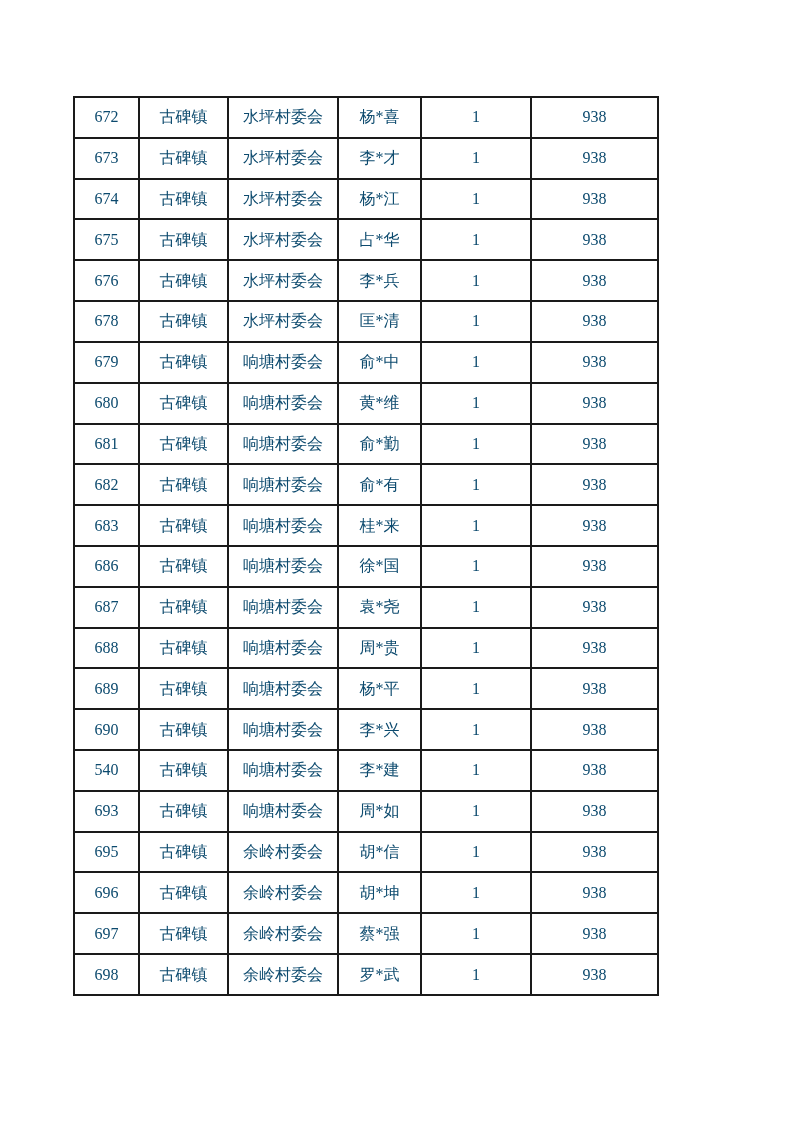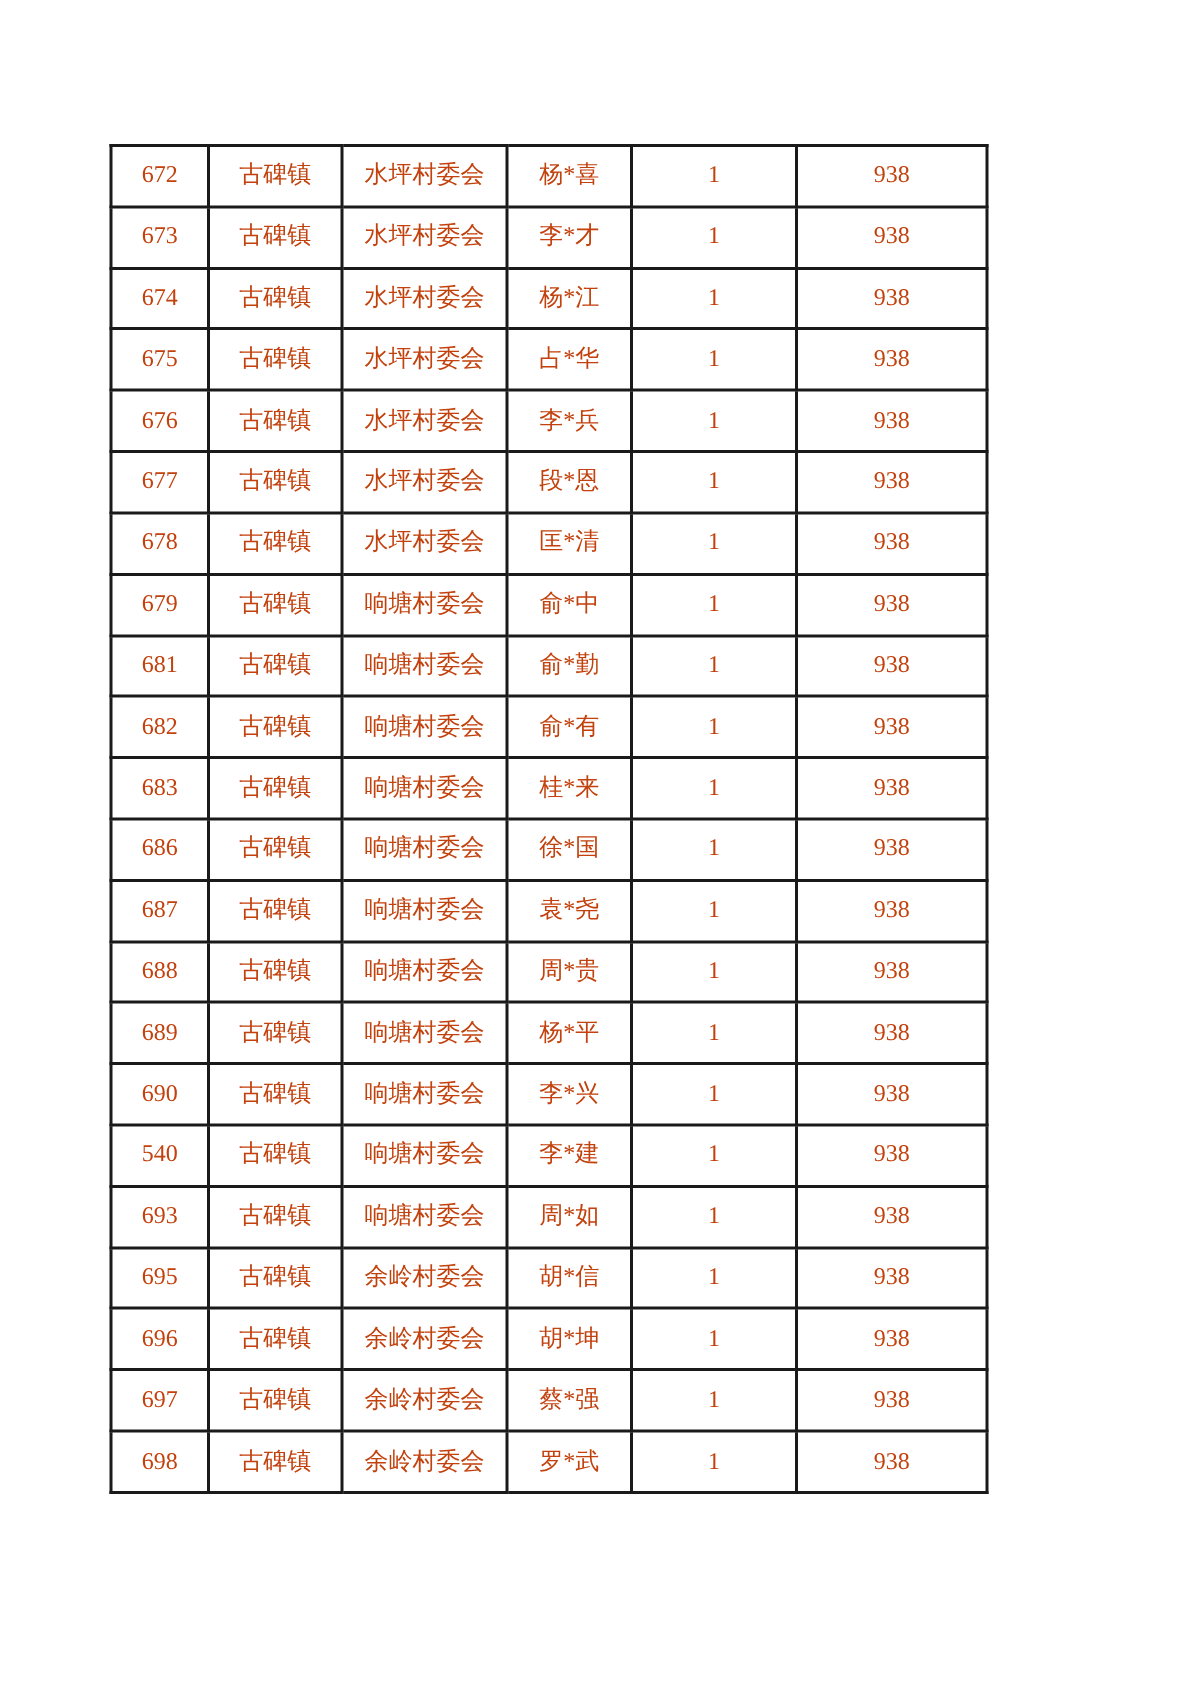--- a/index.html
+++ b/index.html
@@ -5,21 +5,21 @@
   * { margin: 0; padding: 0; box-sizing: border-box; }
   html, body { background: #e8e8e8; }
   .page {
     position: relative;
     width: 793px;
     height: 1122px;
     background: #ffffff;
     margin: 0 auto;
     overflow: hidden;
     font-family: "Liberation Serif", "DejaVu Serif", serif;
-    color: #c2410c;
+    color: #0c4a6e;
   }
   table.grid {
     position: absolute;
     left: 73px;
     top: 96px;
     width: 584px;
     height: 900px;
     border-collapse: collapse;
     table-layout: fixed;
   }
@@ -88,40 +88,40 @@
         </tr>
         <tr>
           <td>676</td>
           <td>古碑镇</td>
           <td>水坪村委会</td>
           <td>李*兵</td>
           <td>1</td>
           <td>938</td>
         </tr>
         <tr>
-          <td>677</td>
-          <td>古碑镇</td>
-          <td>水坪村委会</td>
-          <td>段*恩</td>
-          <td>1</td>
-          <td>938</td>
-        </tr>
-        <tr>
           <td>678</td>
           <td>古碑镇</td>
           <td>水坪村委会</td>
           <td>匡*清</td>
           <td>1</td>
           <td>938</td>
         </tr>
         <tr>
           <td>679</td>
           <td>古碑镇</td>
           <td>响塘村委会</td>
           <td>俞*中</td>
+          <td>1</td>
+          <td>938</td>
+        </tr>
+        <tr>
+          <td>680</td>
+          <td>古碑镇</td>
+          <td>响塘村委会</td>
+          <td>黄*维</td>
           <td>1</td>
           <td>938</td>
         </tr>
         <tr>
           <td>681</td>
           <td>古碑镇</td>
           <td>响塘村委会</td>
           <td>俞*勤</td>
           <td>1</td>
           <td>938</td>

